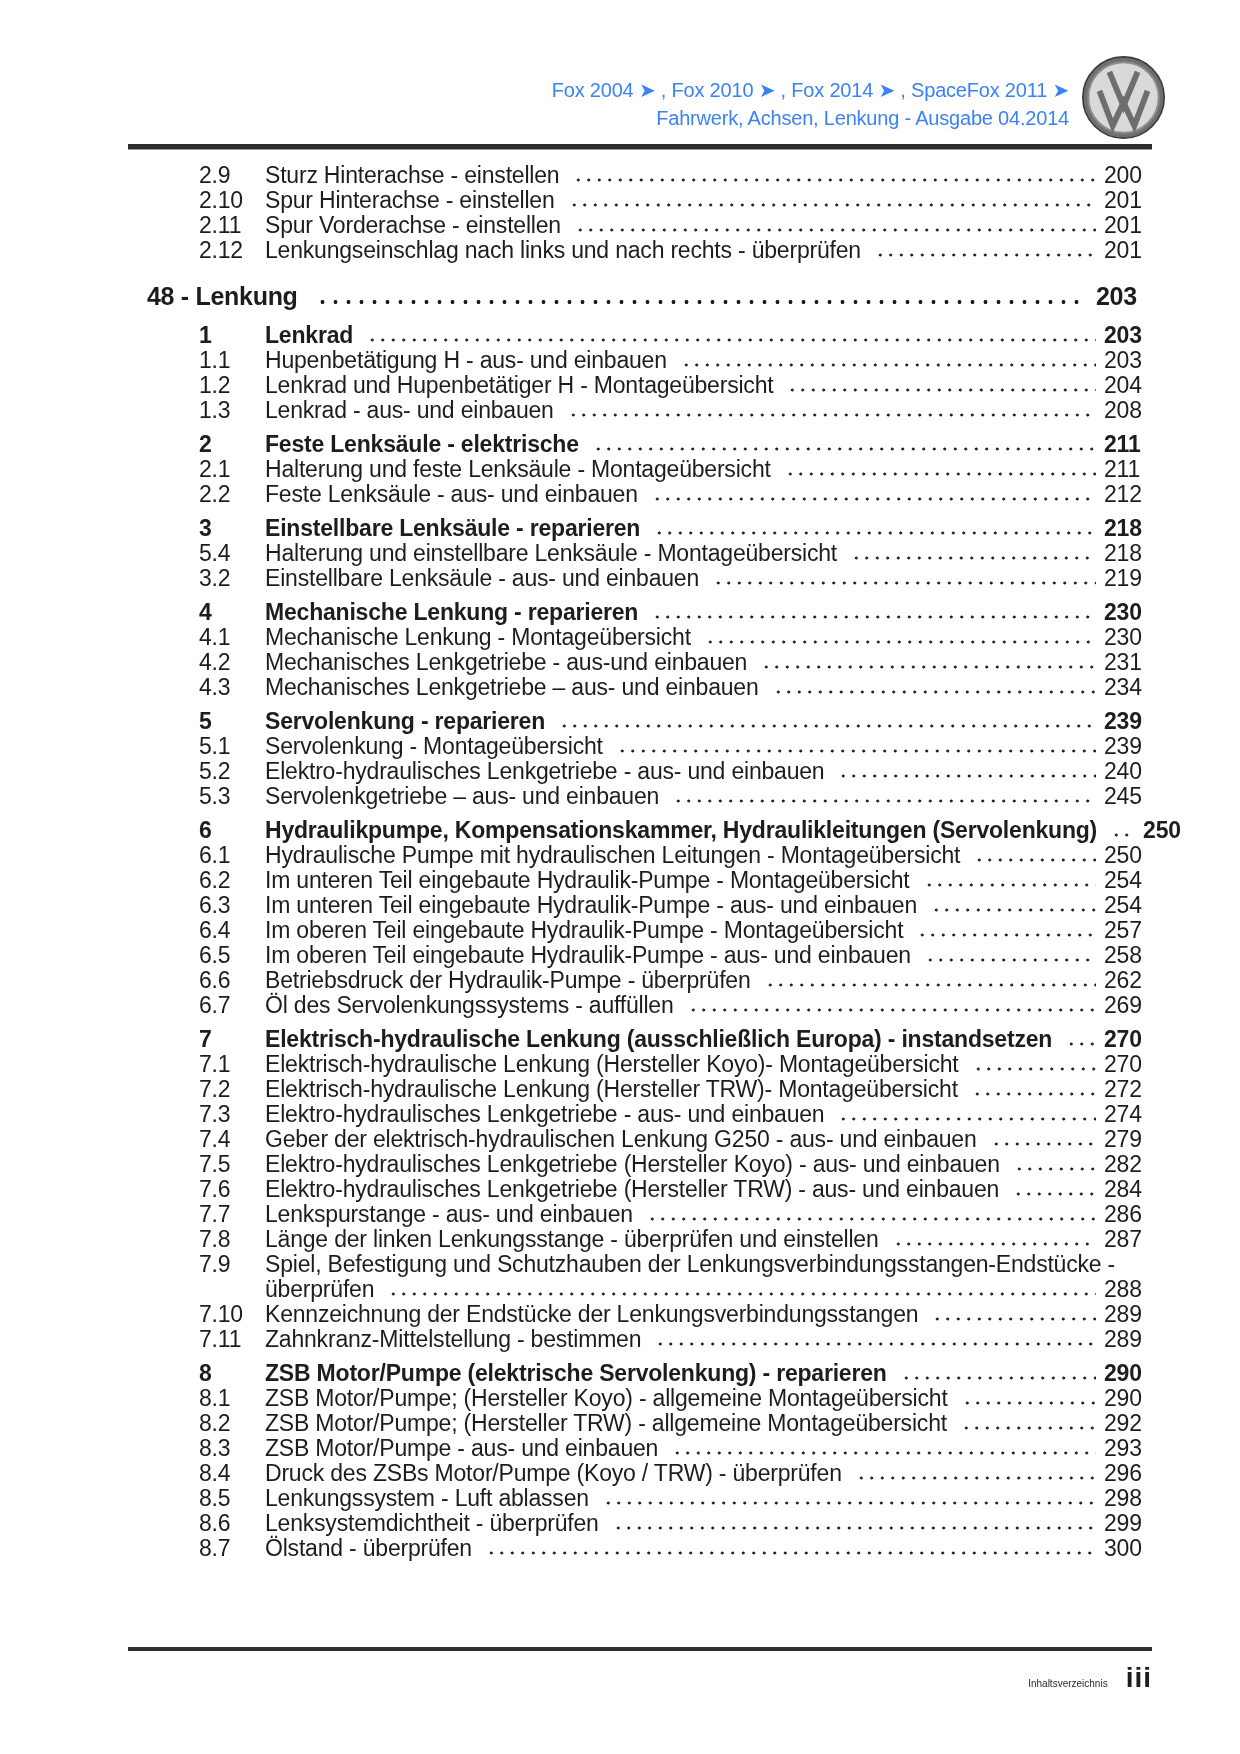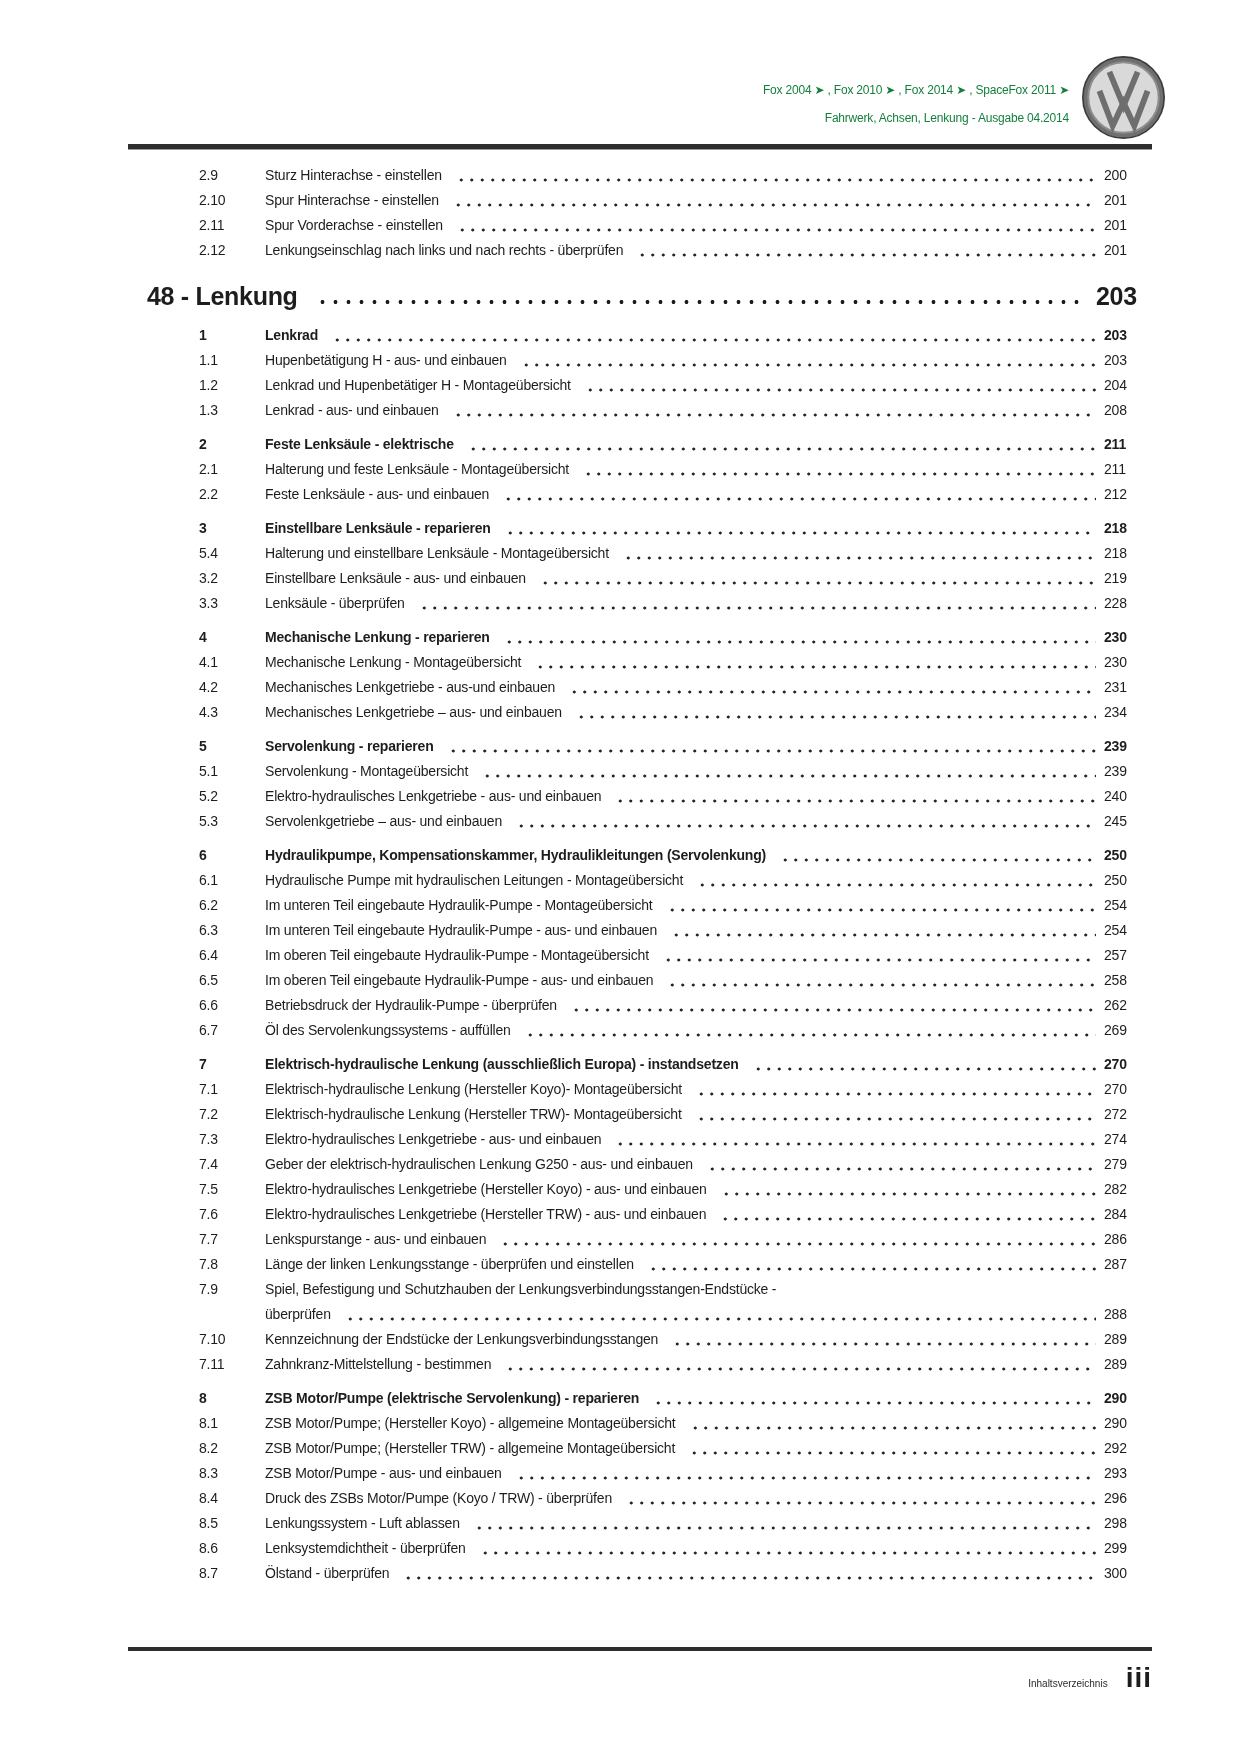--- a/index.html
+++ b/index.html
@@ -6,31 +6,31 @@
   body {
     width:1240px; height:1754px; background:#ffffff; overflow:hidden;
     font-family:"Liberation Sans", sans-serif; color:#1d1d1d; position:relative;
   }
   
   .header {
     position:absolute; top:56px; left:133px; right:75px;
     display:flex; justify-content:flex-end; align-items:flex-end; gap:13px;
   }
   .header-text {
-    text-align:right; font-size:12px; line-height:28px; color:#15803d;
+    text-align:right; font-size:20px; line-height:28px; color:#3b82f6;
     letter-spacing:-0.2px; padding-bottom:4px;
   }
   .logo { width:83px; height:83px; flex:0 0 auto; margin-bottom:-3px; }
   .header-rule {
     position:absolute; top:144px; left:128px; width:1024px; height:5px;
     background:#2e2e2e; border-bottom:1px solid #9a9a9a;
   }
   
   .toc { position:absolute; top:163px; left:133px; width:1019px; }
-  .row { display:flex; font-size:14px; line-height:25px; letter-spacing:-0.2px; }
+  .row { display:flex; font-size:23px; line-height:25px; letter-spacing:-0.2px; }
   .row .num { width:66px; margin-left:66px; flex:0 0 auto; }
   .row .body { flex:1; display:flex; flex-direction:column; min-width:0; }
   .line { display:flex; align-items:baseline; }
   .title { white-space:nowrap; }
   .leader {
     flex:1; min-width:24px; align-self:stretch; margin:0 8px 0 14px;
     background-image:radial-gradient(circle, #262626 1.3px, transparent 1.8px);
     background-size:10.5px 6px; background-repeat:repeat-x;
     background-position:left 0 bottom 5px;
   }
@@ -222,30 +222,20 @@
     <div class="row sub">
       <span class="num">3.2</span>
       <span class="body">
         <span class="line">
           <span class="title">Einstellbare Lenksäule - aus- und einbauen</span>
           <span class="leader"></span>
           <span class="page-num">219</span>
         </span>
       </span>
     </div>
-    <div class="row sub">
-      <span class="num">3.3</span>
-      <span class="body">
-        <span class="line">
-          <span class="title">Lenksäule - überprüfen</span>
-          <span class="leader"></span>
-          <span class="page-num">228</span>
-        </span>
-      </span>
-    </div>
     <div class="row section">
       <span class="num">4</span>
       <span class="body">
         <span class="line">
           <span class="title">Mechanische Lenkung - reparieren</span>
           <span class="leader"></span>
           <span class="page-num">230</span>
         </span>
       </span>
     </div>

